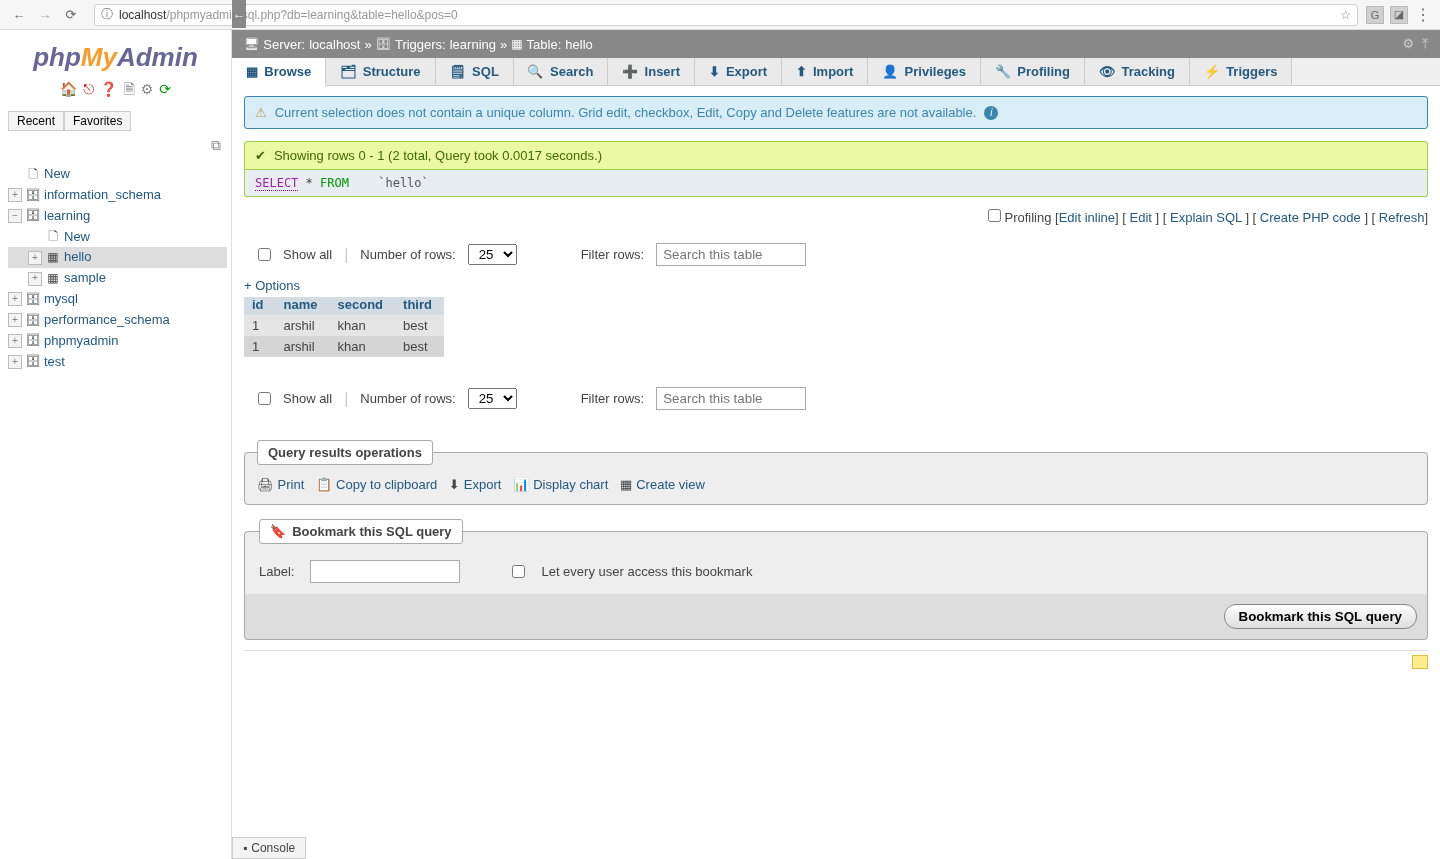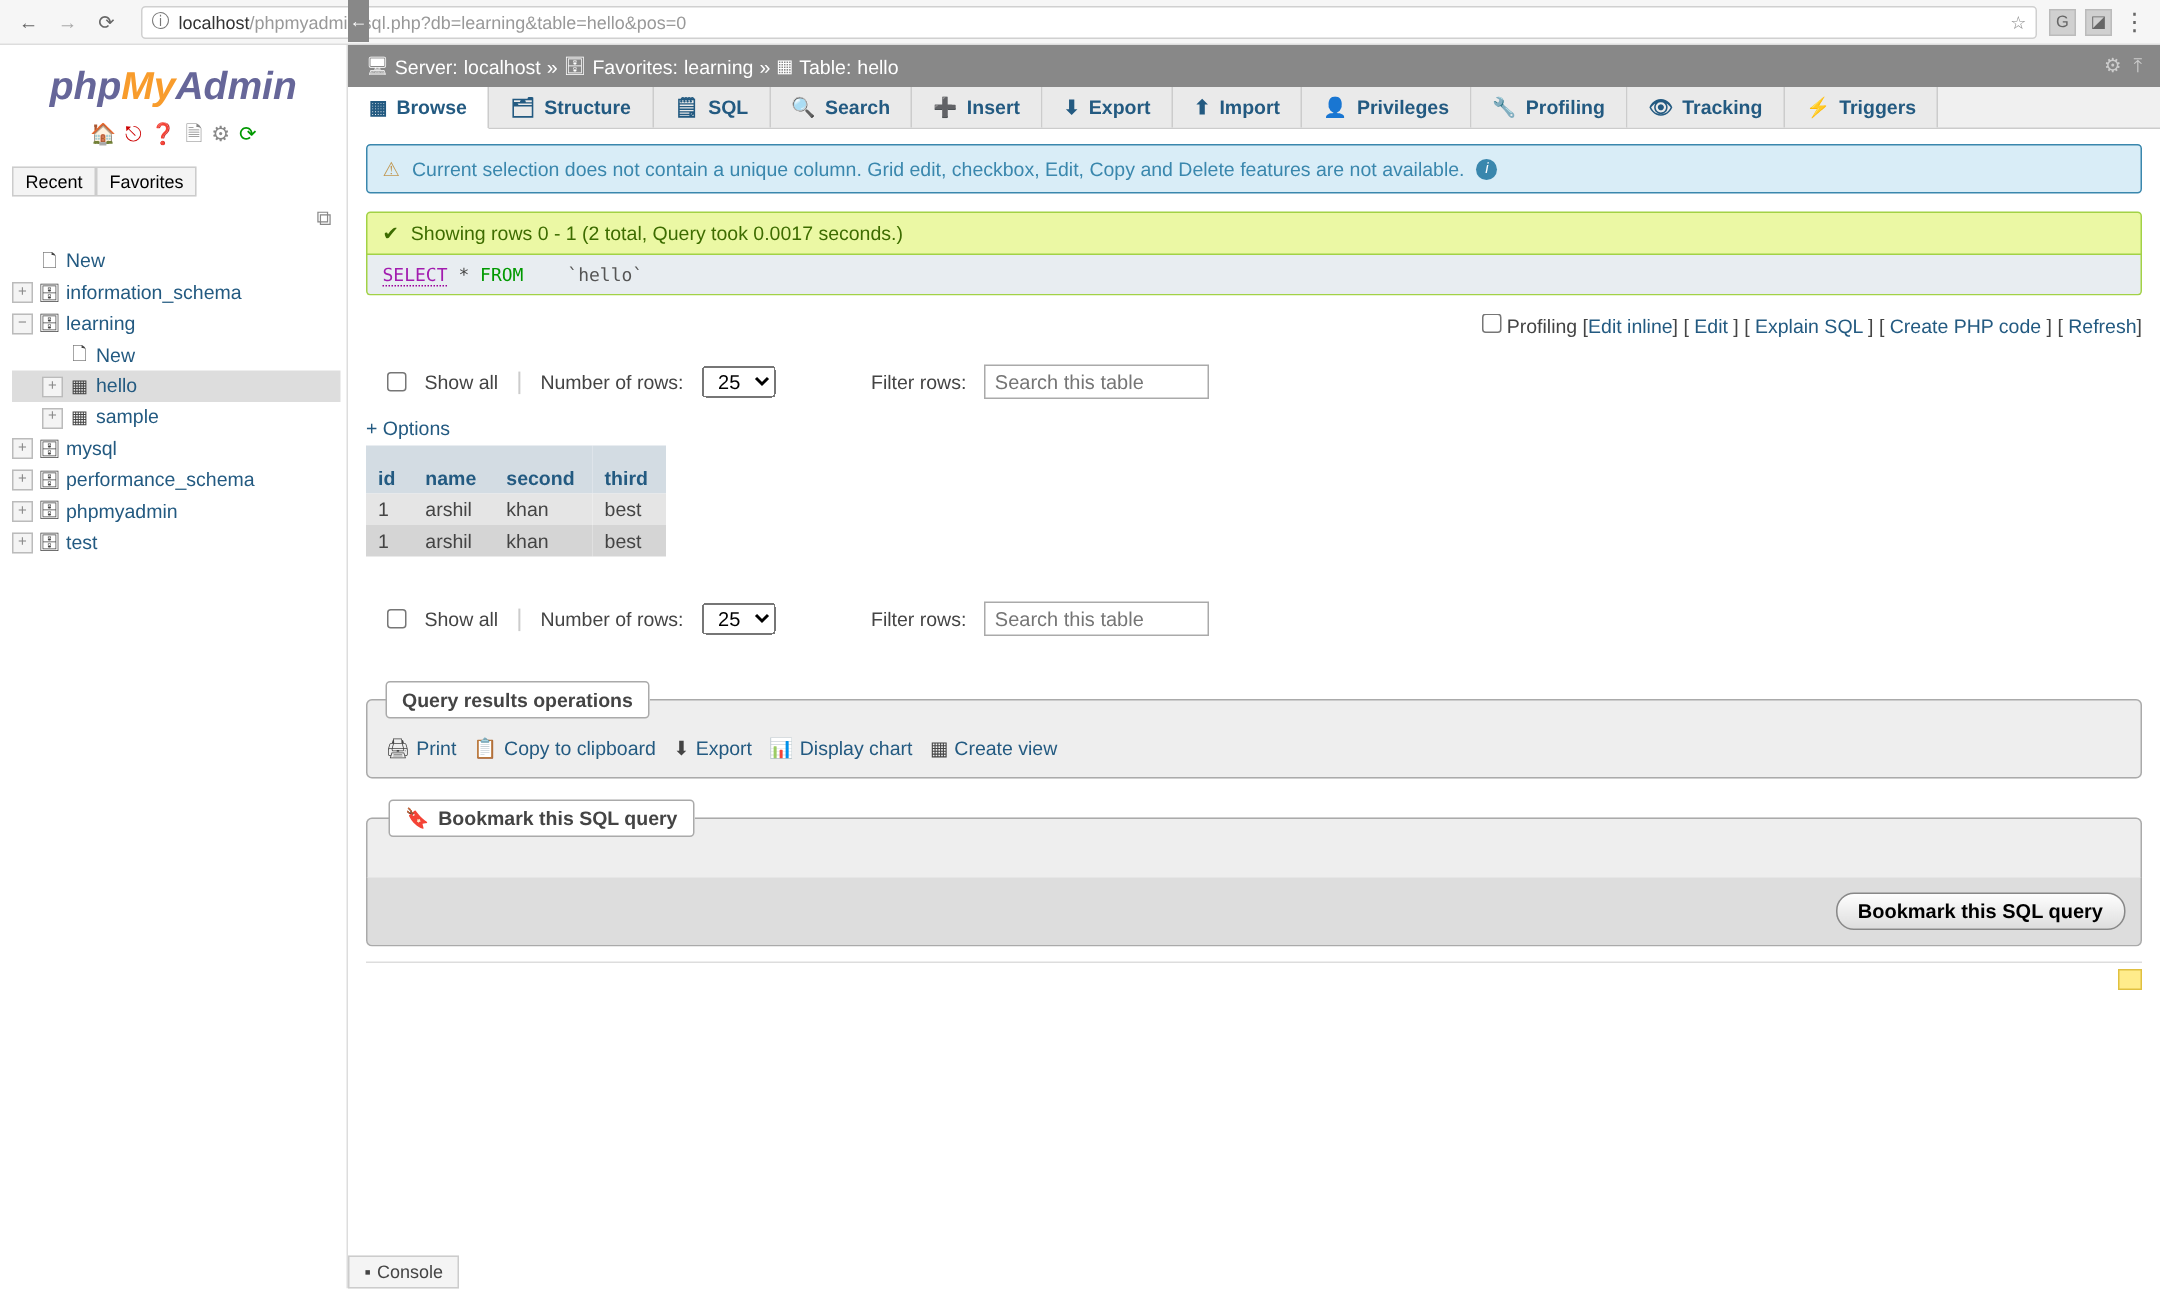--- a/index.html
+++ b/index.html
@@ -59,21 +59,21 @@
 .sql-actions a { color: #235a81; text-decoration: none; margin-top: 40px; }
 .sql-actions label { color:#444; }
 
 .row-ctrl { display: flex; align-items: center; gap: 12px; padding: 10px 14px; font-size: 13px; }
 .row-ctrl .sep { color: #ccc; font-size:16px;}
 .row-ctrl select { padding: 1px 6px; }
 .row-ctrl input[type=text] { padding: 3px 6px; width: 150px; border:1px solid #aaa;}
 
 .options-link { color: #235a81; cursor: pointer; padding: 2px 0px 4px 0; display:inline-block; font-size:13px;}
 .data-table { border-collapse: collapse; font-size: 13px; margin-bottom: 20px; }
-.data-table th { background: #d3dce3; padding: 14px 12px 3px 8px; text-align: left; font-weight: bold; color:#235a81; cursor:pointer;}
+.data-table th { background: #d3dce3; padding: 0 12px 3px 8px; text-align: left; font-weight: bold; color:#235a81; cursor:pointer;}
 .data-table td { background: #e5e5e5; padding: 3px 12px 3px 8px; }
 .data-table tr.odd td { background: #d5d5d5; }
 
 fieldset.ops { border: 1px solid #aaa; border-radius: 4px; padding: 12px; margin: 20px 0 14px; background:#eee; position:relative;}
 fieldset.ops legend { background: #fff; border: 1px solid #aaa; border-radius: 3px; padding: 4px 10px; font-weight: bold; color: #444; }
 fieldset.ops a { color: #235a81; text-decoration:none; margin-right: 2px;}
 fieldset.ops .op-item { display:inline-flex; align-items:center; gap:4px; margin-right:6px;}
 
 fieldset.bookmark { border:1px solid #aaa; border-radius:4px; padding: 16px 14px 14px; background:#eee; margin-top:6px;}
 fieldset.bookmark legend { background:#fff; border:1px solid #aaa; border-radius:3px; padding:4px 10px; font-weight:bold; display:flex; align-items:center; gap:6px;}
@@ -178,21 +178,21 @@
 
   <div class="collapse-handle">←</div>
 
   <div class="main">
     <div class="breadcrumbs">
       <span class="icon">🖥</span>
       <span>Server:</span>
       <a class="crumb">localhost</a>
       <span>»</span>
       <span class="icon">🗄</span>
-      <span>Favorites:</span>
+      <span>Triggers:</span>
       <a class="crumb">learning</a>
       <span>»</span>
       <span class="icon">▦</span>
       <span>Table:</span>
       <a class="crumb">hello</a>
       <div class="bc-actions">
         <span>⚙</span>
         <span>⤒</span>
       </div>
     </div>
@@ -342,20 +342,27 @@
             <span>▦</span>
             <a>Create view</a>
           </span>
       </fieldset>
 
       <fieldset class="bookmark">
         <legend>
             <span>🔖</span>
             <span>Bookmark this SQL query</span>
           </legend>
+        <div class="bm-row">
+          <label>Label:</label>
+          <input type="text" style="">
+          <span style="width:20px;"></span>
+          <input type="checkbox" style="">
+          <label>Let every user access this bookmark</label>
+        </div>
       </fieldset>
       <div class="bm-submit-bar">
         <button>Bookmark this SQL query</button>
       </div>
 
       <div style="height:10px;"></div>
       <hr style="border:none;border-top:1px solid #ddd;">
       <div style="position:relative;height:20px;">
         <div style="position:absolute;right:0;top:4px;width:16px;height:14px;background:#ffec8b;border:1px solid #e0c040;"></div>
       </div>

